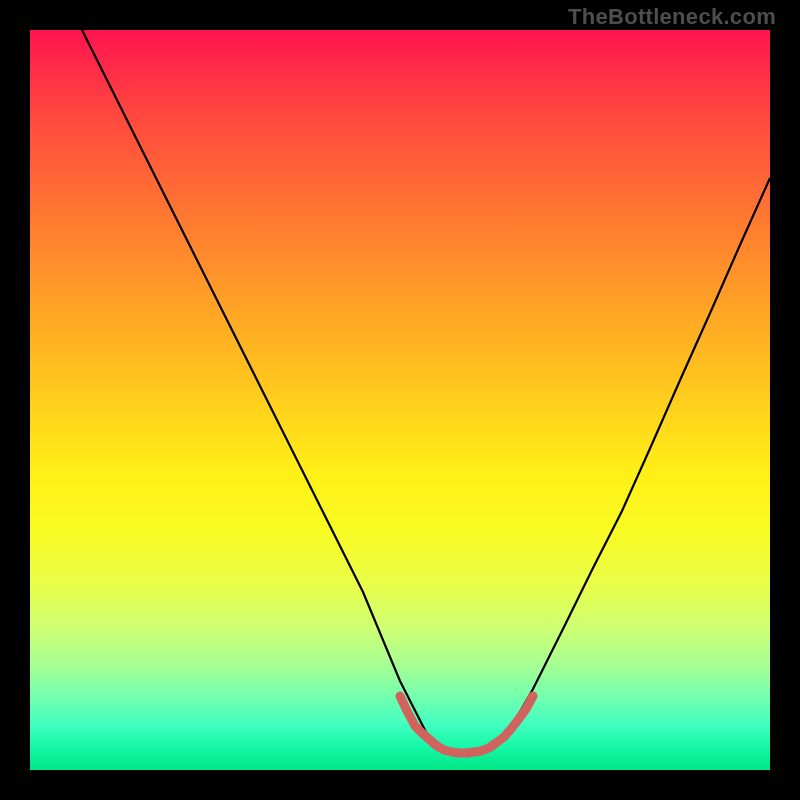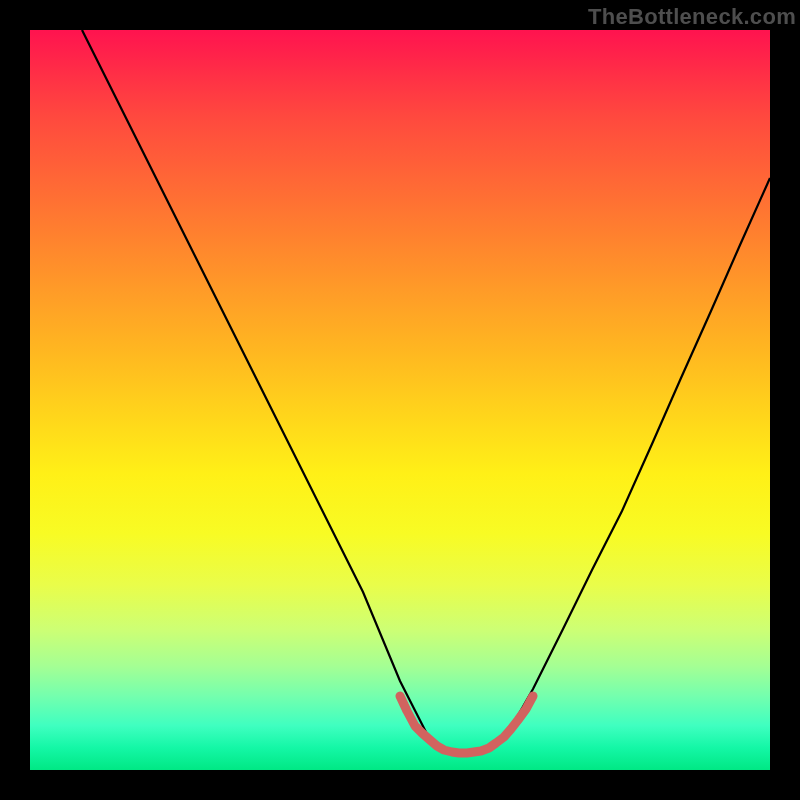--- a/index.html
+++ b/index.html
@@ -13,21 +13,21 @@
   }
   .frame {
     position: relative;
     width: 800px;
     height: 800px;
     background: #000;
   }
   .watermark {
     position: absolute;
     top: 4px;
-    right: 4px;
+    right: 24px;
     color: #4e4e4e;
     font-size: 22px;
     font-weight: 600;
     letter-spacing: 0.3px;
     z-index: 10;
   }
   .plot-area {
     position: absolute;
     left: 30px;
     top: 30px;

